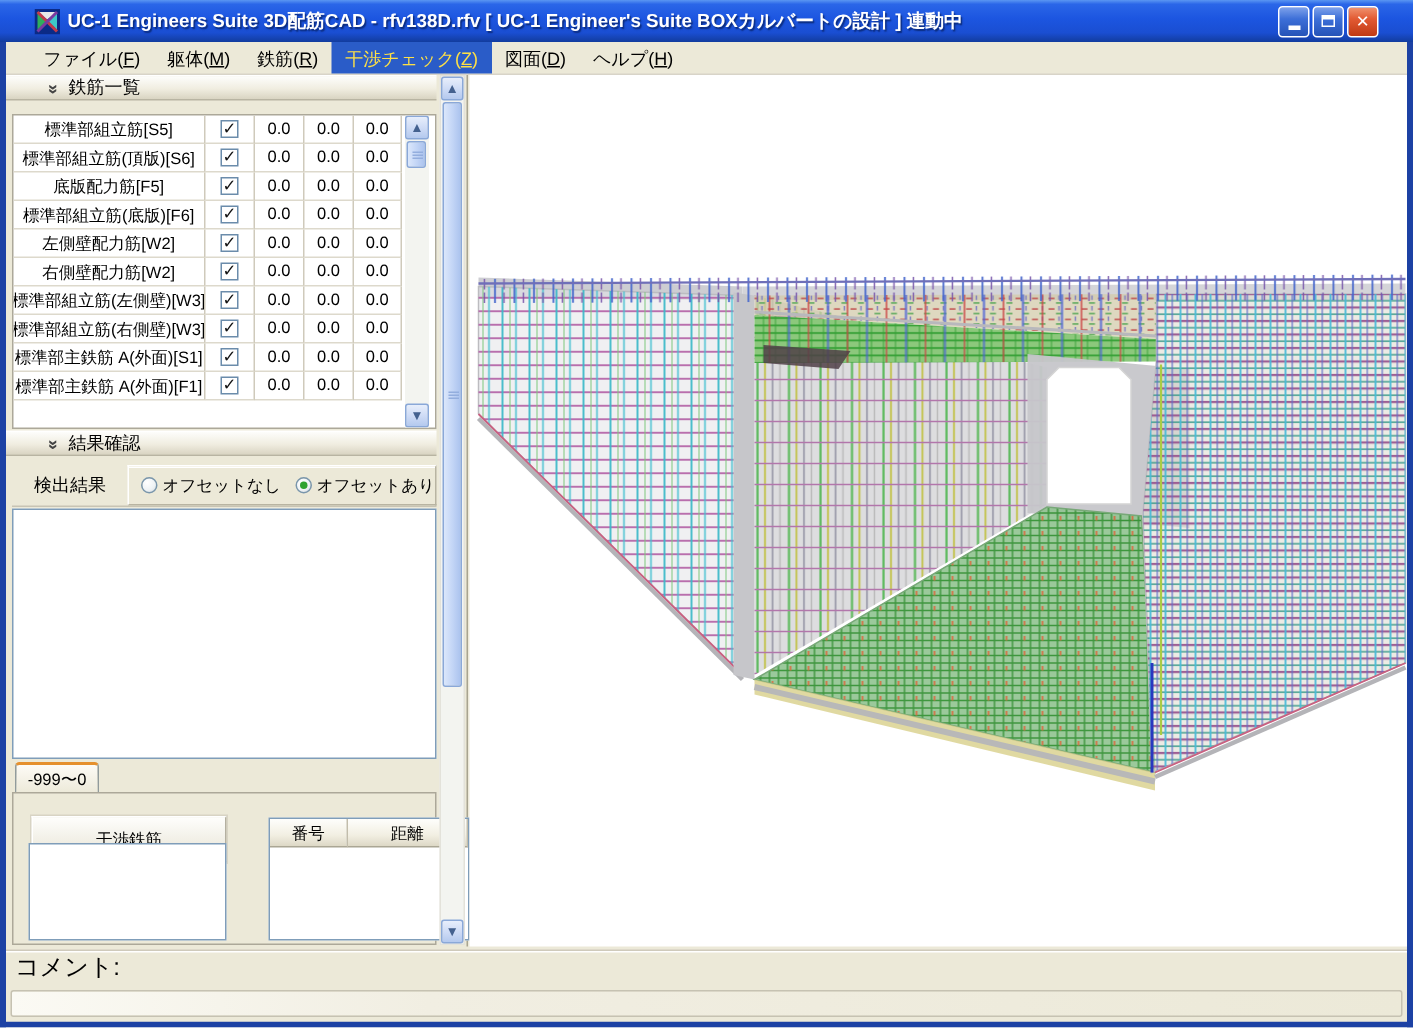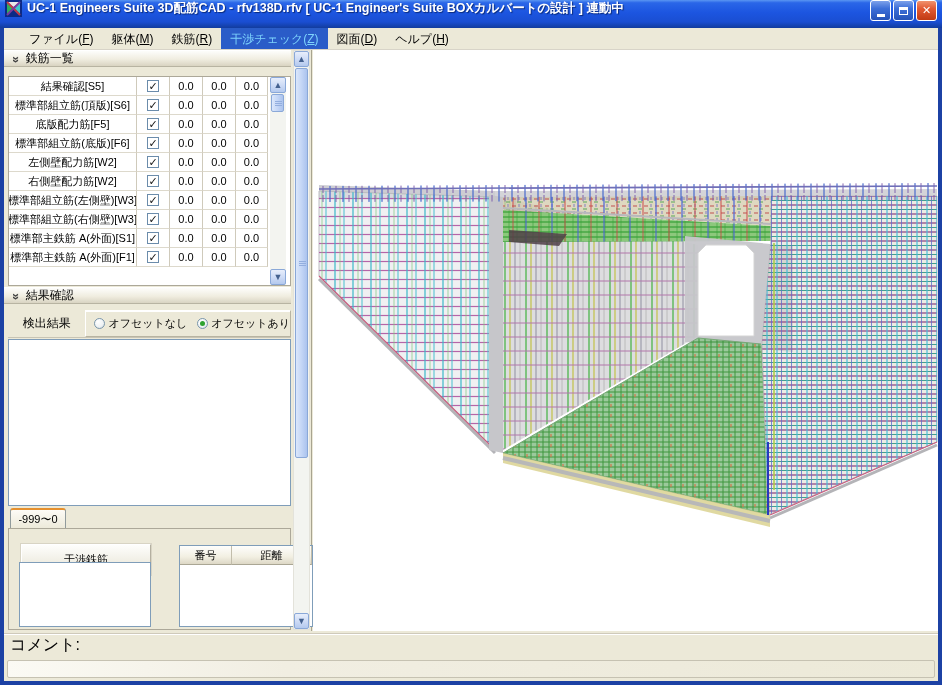--- a/index.html
+++ b/index.html
@@ -3,43 +3,43 @@
 <meta charset="utf-8">
 <style>
   * { margin:0; padding:0; box-sizing:border-box; }
   html,body { width:942px; height:685px; overflow:hidden;
     font-family:"Liberation Sans","DejaVu Sans",sans-serif; font-size:12px; color:#000; }
   .window { position:relative; width:942px; height:685px; background:#ece9d8;
     border-left:4px solid #1c41a4; border-right:4px solid #1c41a4; border-bottom:4px solid #1c41a4; }
   
   .titlebar { position:absolute; left:-4px; top:0; width:942px; height:28px;
     background:linear-gradient(180deg,#5a96f2 0%,#2a66e8 10%,#1c55e0 45%,#1a4ed2 78%,#123c9e 100%);
-    display:flex; padding:0 5px; }
+    display:flex; align-items:center; padding:0 23px; }
   .titlebar .title { color:#fff; font-weight:bold; font-size:12.5px; text-shadow:1px 1px 1px #0a2a7a;
     white-space:nowrap; overflow:hidden; flex:1; margin-left:5px; }
   .appicon { width:17px; height:17px; flex:0 0 17px; }
   .winbtn { width:21px; height:21px; margin-left:2px; border:1px solid #fff; border-radius:3px;
     color:#fff; font-size:11px; font-weight:bold; display:flex; align-items:center; justify-content:center;
     background:linear-gradient(180deg,#7da1ea 0%,#3d6fd8 40%,#2553b8 100%); }
   .winbtn.close { background:linear-gradient(180deg,#f0926e 0%,#e25a33 40%,#c03a14 100%); }
   .winbtn .mingl { display:block; width:8px; height:3px; background:#fff; margin-top:9px; }
   .winbtn .maxgl { display:block; width:9px; height:8px; border:1px solid #fff; border-top:3px solid #fff; }
   
   .menubar { position:absolute; left:0; top:28px; width:934px; height:22px; background:#ece9d8;
     border-bottom:1px solid #d8d4c8; display:flex; align-items:stretch; padding-left:16px; }
   .menu-item { padding:3px 9px 0 9px; height:21px; font-size:12px; }
-  .menu-item.active { background:#2a5cc8; color:#7dd3fc; }
+  .menu-item.active { background:#2a5cc8; color:#fde047; }
   
   .main { position:absolute; left:0; top:50px; width:934px; height:583px; background:#ece9d8; }
   .leftpanel { position:absolute; left:0; top:0; width:308px; height:581px; background:#ece9d8;
     border-right:1px solid #a8a490; }
   .secheader { position:absolute; left:0; width:287px; height:17px;
     background:linear-gradient(180deg,#fdfdfb 0%,#f0ede0 55%,#d9d4c2 100%);
     border-bottom:1px solid #b8b4a2; border-top:1px solid #fff;
-    display:flex; align-items:center; font-size:12px; }
+    display:flex; align-items:center; font-size:12px;padding-left:20px; }
   .chev { display:inline-block; transform:rotate(90deg); font-weight:bold; color:#444;
     margin:0 7px 0 9px; font-size:12px; letter-spacing:-1px; }
   
   .tablewrap { position:absolute; left:4px; top:26px; width:283px; height:210px;
     border:1px solid #aca899; background:#fff; overflow:hidden; }
   .trow { display:flex; height:19px; }
   .trow.head { height:20px; }
   .tc { border-right:1px solid #cfcabb; border-bottom:1px solid #ddd9cc; overflow:hidden;
     white-space:nowrap; display:flex; align-items:center; justify-content:center; font-size:11px; }
   .tc.name { width:128px; }
@@ -147,21 +147,21 @@
     <div class="leftpanel">
 
       <div class="secheader" style="top:0;">
         <span class="chev">»</span>
         <span>鉄筋一覧</span>
       </div>
 
       <div class="tablewrap">
         <div id="tbody">
             <div class="trow">
-              <div class="tc name">結果確認[S5]</div>
+              <div class="tc name">標準部組立筋[S5]</div>
               <div class="tc sel">
                 <span class="cb">✓</span>
               </div>
               <div class="tc num">0.0</div>
               <div class="tc num">0.0</div>
               <div class="tc numz">0.0</div>
             </div>
             <div class="trow">
               <div class="tc name">標準部組立筋(頂版)[S6]</div>
               <div class="tc sel">

